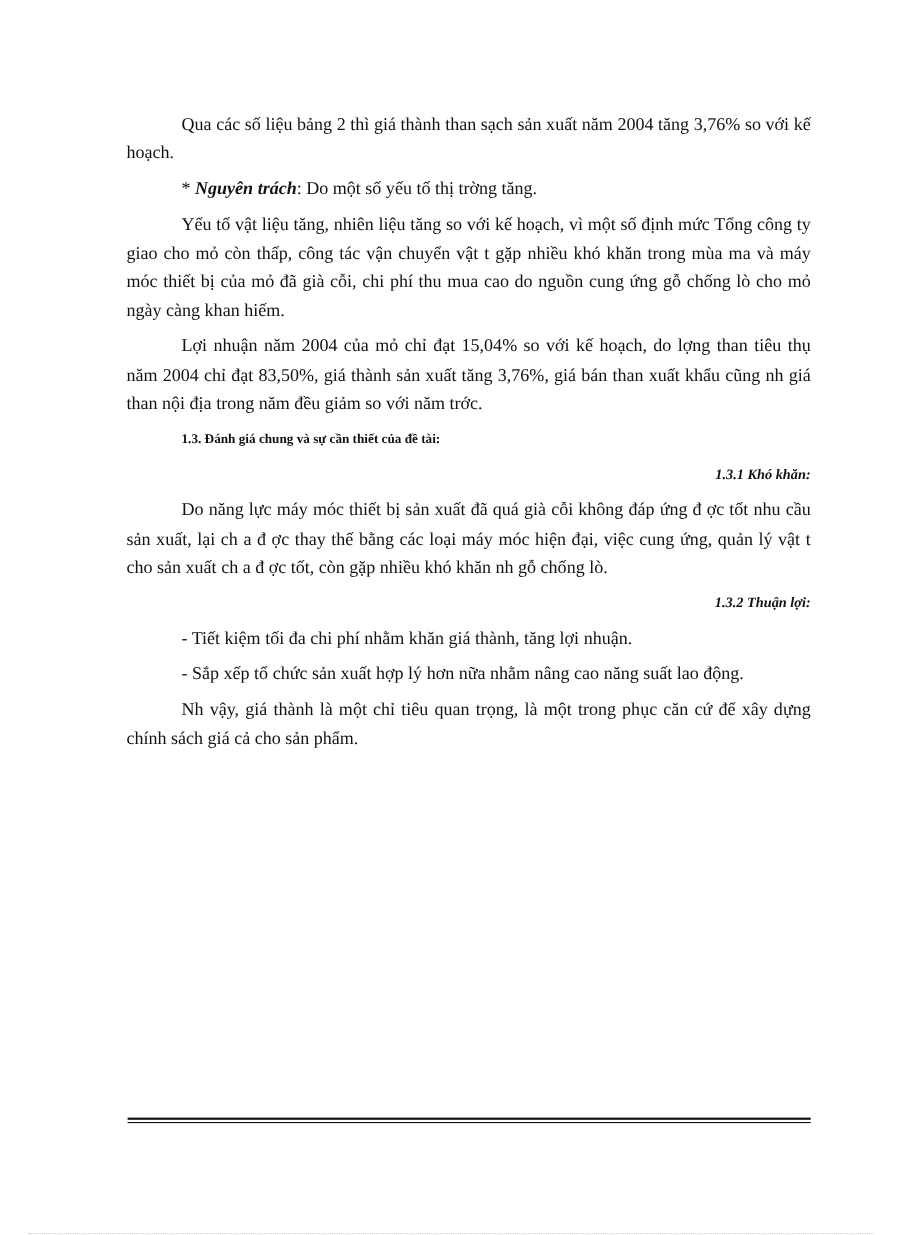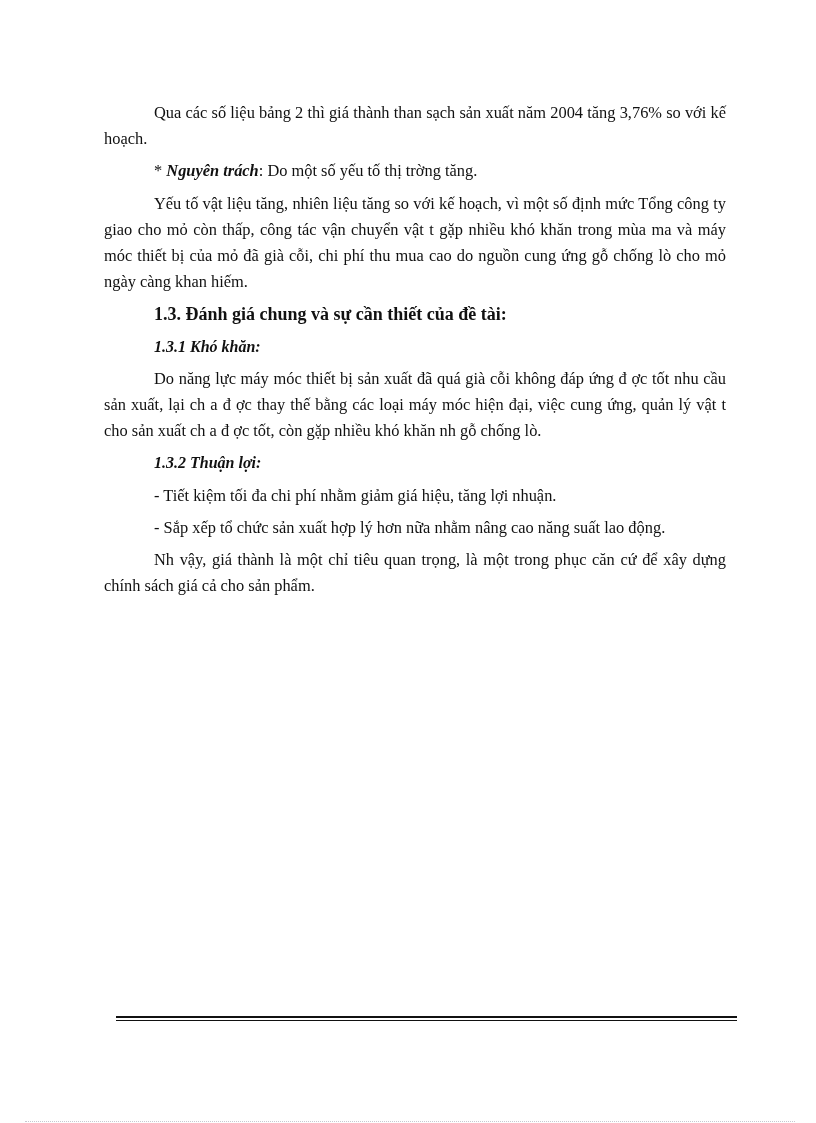--- a/index.html
+++ b/index.html
@@ -1,45 +1,46 @@
 <!DOCTYPE html>
 <html><head>
 <meta charset="utf-8">
 <style>
   html, body { margin: 0; padding: 0; background: #ffffff; }
   body { width: 816px; height: 1123px; position: relative; overflow: hidden;
          font-family: "Liberation Serif", "DejaVu Serif", serif; color: #111; }
-  .page { position: absolute; left: 104px; top: 100px; width: 622px; }
+  .page { position: absolute; left: 115px; top: 100px; width: 622px; }
   .p { font-size: 16.4px; line-height: 26.2px; text-align: justify; margin: 0 0 6px 0; }
   .indent { text-indent: 50px; }
-  .h-bold { font-weight: bold; margin-left: 50px; font-size: 18px; line-height: 26.2px; margin-bottom: 6px; }
-  .h-ital { font-weight: bold; font-style: italic; margin-left: 50px; font-size: 16px; line-height: 26.2px; margin-bottom: 6px; }
+  .h-bold { font-weight: bold; margin-left: 50px; font-size: 12px; line-height: 26.2px; margin-bottom: 6px; }
+  .h-ital { font-weight: bold; font-style: italic; margin-left: 50px; font-size: 13px; line-height: 26.2px; margin-bottom: 6px; text-align: right; }
   .b-it { font-weight: bold; font-style: italic; }
   .last-line { position: relative; }
   .footer-rule { position: absolute; left: 116px; top: 1016px; width: 621px; height: 5px;
                  border-top: 2px solid #111; border-bottom: 1px solid #111; box-sizing: border-box; }
   .dotted { position: absolute; left: 25px; top: 1121px; width: 770px; border-top: 1px dotted #c8c8d0; }
 </style>
 </head>
 <body>
 
 <div class="page">
   <p class="p indent">Qua các số liệu bảng 2 thì giá thành than sạch sản xuất năm 2004 tăng 3,76% so với kế hoạch.</p>
 
   <p class="p indent"><span>* </span><span class="b-it">Nguyên trách</span><span>: Do một số yếu tố thị trờng   tăng.</span></p>
 
   <p class="p indent">Yếu tố vật liệu tăng, nhiên liệu tăng so với kế hoạch, vì một số định mức Tổng công ty giao cho mỏ còn thấp, công tác vận chuyển vật t   gặp nhiều khó khăn trong mùa ma   và máy móc thiết bị của mỏ đã già cỗi, chi phí thu mua cao do nguồn cung ứng gỗ chống lò cho mỏ ngày càng khan hiếm.</p>
 
+  <p class="p indent">Lợi nhuận năm 2004 của mỏ chỉ đạt 15,04% so với kế hoạch, do lợng than tiêu thụ năm 2004 chỉ đạt 83,50%, giá thành sản xuất tăng 3,76%, giá bán than xuất khẩu cũng nh   giá than nội địa trong năm đều giảm so với năm trớc.</p>
 
   <div class="h-bold">1.3. Đánh giá chung và sự cần thiết của đề tài:</div>
   <div class="h-ital">1.3.1 Khó khăn:</div>
 
   <p class="p indent">Do năng lực máy móc thiết bị sản xuất đã quá già cỗi không đáp ứng đ ợc tốt nhu cầu sản xuất, lại ch  a đ ợc thay thế bằng các loại máy móc hiện đại, việc cung ứng, quản lý vật t   cho sản xuất ch  a đ ợc tốt, còn gặp nhiều khó khăn nh   gỗ chống lò.</p>
 
   <div class="h-ital">1.3.2 Thuận lợi:</div>
 
-  <p class="p indent">- Tiết kiệm tối đa chi phí nhằm giảm giá hiệu, tăng lợi nhuận.</p>
+  <p class="p indent">- Tiết kiệm tối đa chi phí nhằm khăn giá thành, tăng lợi nhuận.</p>
   <p class="p indent">- Sắp xếp tổ chức sản xuất hợp lý hơn nữa nhằm nâng cao năng suất lao động.</p>
   <p class="p indent last-line">Nh   vậy, giá thành là một chỉ tiêu quan trọng, là một trong phục căn cứ để xây dựng chính sách giá cả cho sản phẩm.</p>
 </div>
 
 <div class="footer-rule"></div>
 <div class="dotted"></div>
 
 </body></html>

